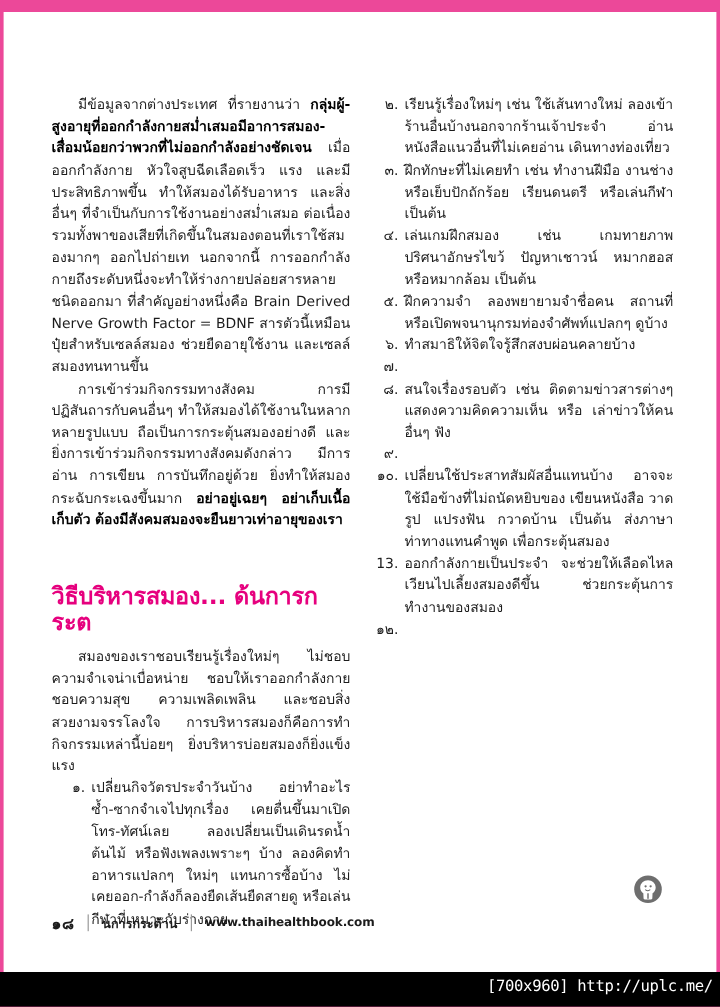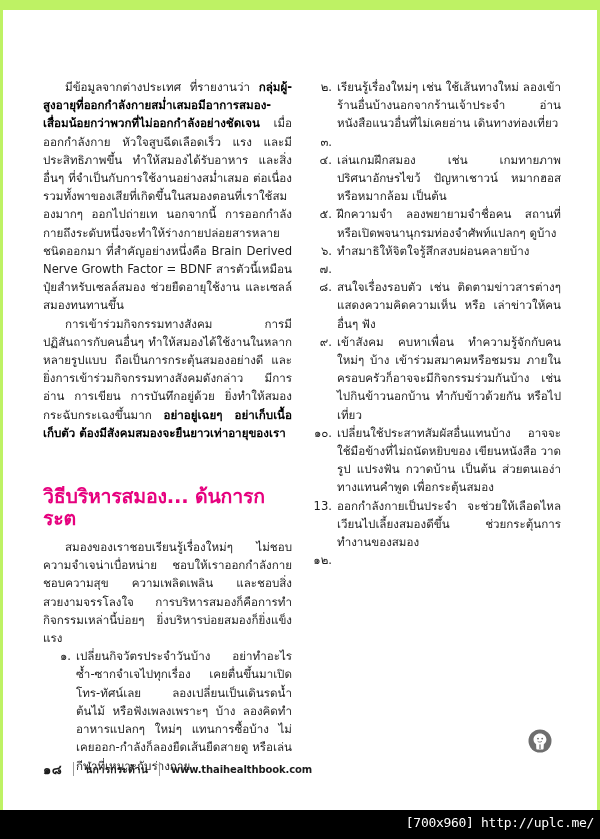--- a/index.html
+++ b/index.html
@@ -1,18 +1,18 @@
 <!DOCTYPE html>
 <html><head>
 <meta charset="utf-8">
 <style>
   html,body{margin:0;padding:0;background:#000;}
   body{font-family:"DejaVu Sans","Liberation Sans",sans-serif;}
   #page{
-    position:relative;width:600px;height:839px;background:#bef264;
+    position:relative;width:600px;height:839px;background:#ec4899;
     box-sizing:border-box;overflow:hidden;
   }
   #sheet{
     position:absolute;left:3px;top:10px;width:594px;height:800px;
     background:#fff;box-sizing:border-box;
   }
   .cols{
     position:absolute;left:40px;top:68px;width:518px;height:676px;
     display:flex;gap:20px;
   }
@@ -105,20 +105,21 @@
 
       <div class="col col-right" style="position:relative;">
 
         <ol class="numlist">
           <li>
             <span class="num">๒.</span>
             <span class="txt">เรียนรู้เรื่องใหม่ๆ เช่น ใช้เส้นทางใหม่ ลองเข้าร้านอื่นบ้างนอกจากร้านเจ้าประจำ อ่านหนังสือแนวอื่นที่ไม่เคยอ่าน เดินทางท่องเที่ยว</span>
           </li>
           <li>
             <span class="num">๓.</span>
+            <span class="txt">ฝึกทักษะที่ไม่เคยทำ เช่น ทำงานฝีมือ งานช่างหรือเย็บปักถักร้อย เรียนดนตรี หรือเล่นกีฬา เป็นต้น</span>
           </li>
           <li>
             <span class="num">๔.</span>
             <span class="txt">เล่นเกมฝึกสมอง เช่น เกมทายภาพ ปริศนาอักษรไขว้ ปัญหาเชาวน์ หมากฮอส หรือหมากล้อม เป็นต้น</span>
           </li>
           <li>
             <span class="num">๕.</span>
             <span class="txt">ฝึกความจำ ลองพยายามจำชื่อคน สถานที่ หรือเปิดพจนานุกรมท่องจำศัพท์แปลกๆ ดูบ้าง</span>
           </li>
           <li>
@@ -127,25 +128,24 @@
           </li>
           <li>
             <span class="num">๗.</span>
           </li>
           <li>
             <span class="num">๘.</span>
             <span class="txt">สนใจเรื่องรอบตัว เช่น ติดตามข่าวสารต่างๆ แสดงความคิดความเห็น หรือ เล่าข่าวให้คนอื่นๆ ฟัง</span>
           </li>
           <li>
             <span class="num">๙.</span>
-            <span class="txt">เข้าสังคม คบหาเพื่อน ทำความรู้จักกับคนใหม่ๆ บ้าง เข้าร่วมสมาคมหรือชมรม ภายในครอบครัวก็อาจจะมีกิจกรรมร่วมกันบ้าง เช่น ไปกินข้าวนอกบ้าน ทำกับข้าวด้วยกัน หรือไปเที่ยว</span>
           </li>
           <li>
             <span class="num">๑๐.</span>
-            <span class="txt">เปลี่ยนใช้ประสาทสัมผัสอื่นแทนบ้าง อาจจะใช้มือข้างที่ไม่ถนัดหยิบของ เขียนหนังสือ วาดรูป แปรงฟัน กวาดบ้าน เป็นต้น ส่วยตนเอง่าทางแทนคำพูด เพื่อกระตุ้นสมอง</span>
+            <span class="txt">เปลี่ยนใช้ประสาทสัมผัสอื่นแทนบ้าง อาจจะใช้มือข้างที่ไม่ถนัดหยิบของ เขียนหนังสือ วาดรูป แปรงฟัน กวาดบ้าน เป็นต้น ส่งภาษาท่าทางแทนคำพูด เพื่อกระตุ้นสมอง</span>
           </li>
           <li>
             <span class="num">13.</span>
             <span class="txt">ออกกำลังกายเป็นประจำ จะช่วยให้เลือดไหลเวียนไปเลี้ยงสมองดีขึ้น ช่วยกระตุ้นการทำงานของสมอง</span>
           </li>
           <li>
             <span class="num">๑๒.</span>
           </li>
           <li>
             <span class="num"></span>

